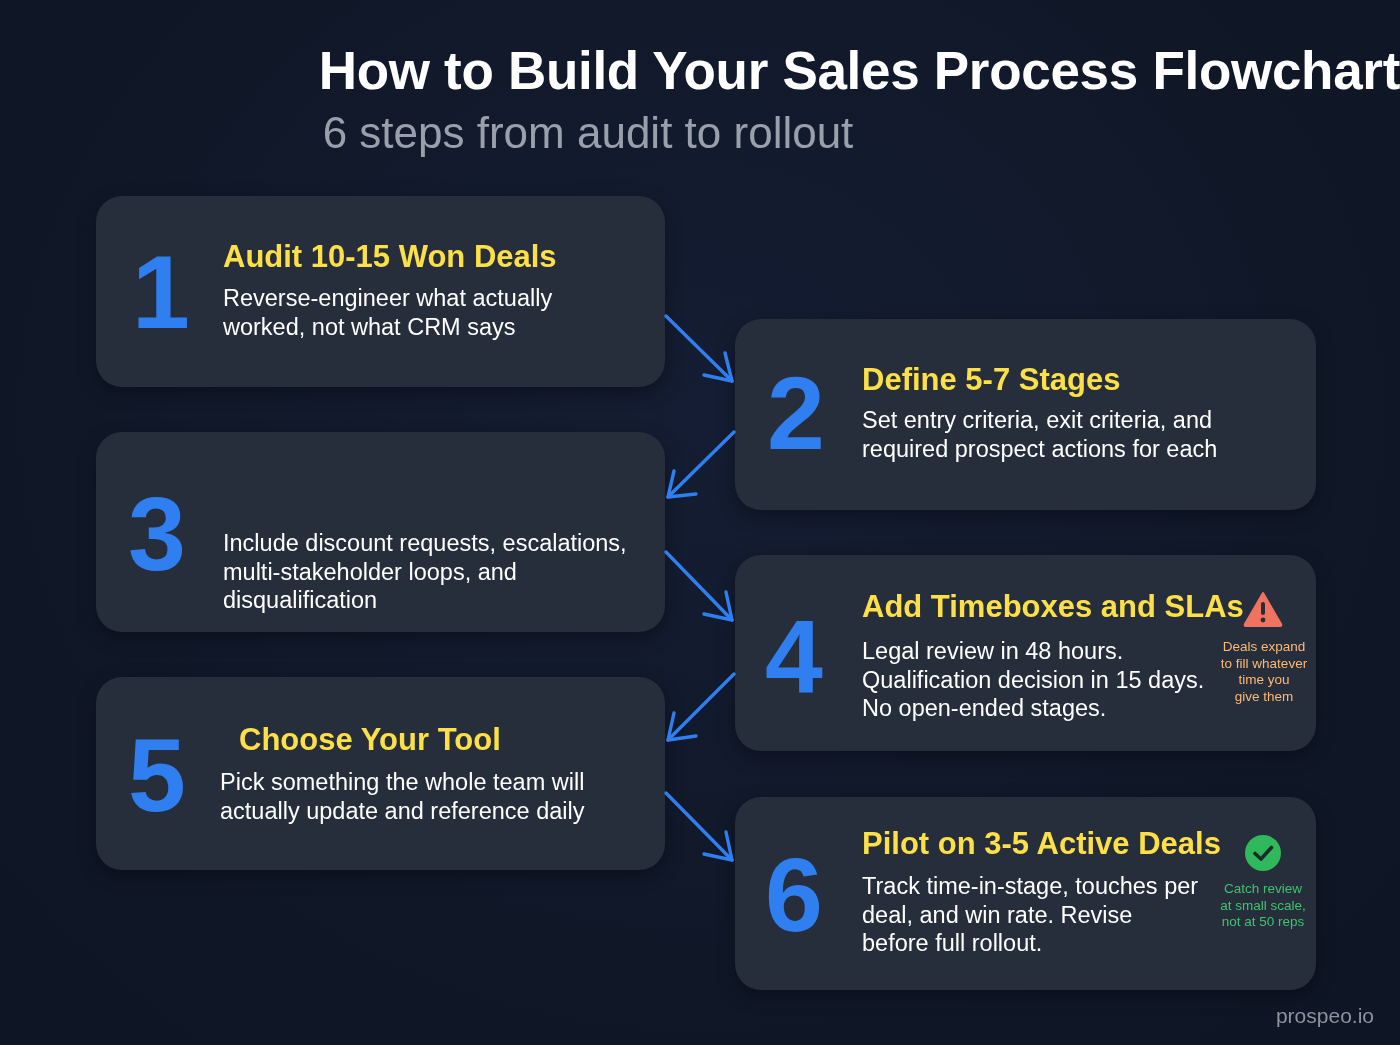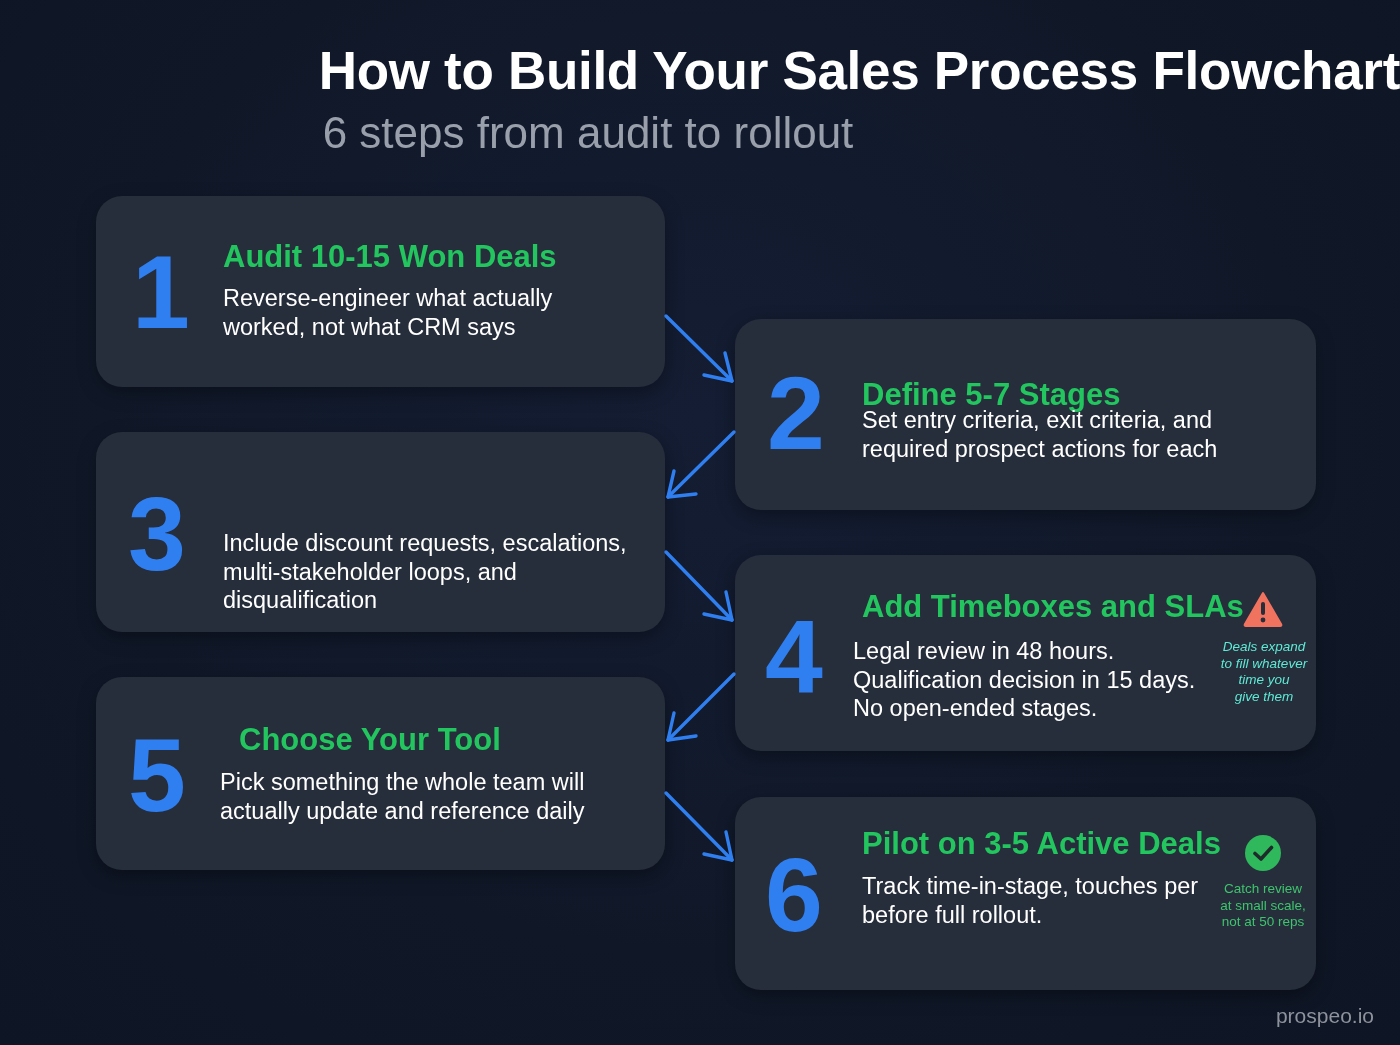--- a/index.html
+++ b/index.html
@@ -46,36 +46,36 @@
       position: absolute;
       color: #2f7ff0;
       font-weight: bold;
       font-size: 104px;
       line-height: 1;
     }
     .card-title {
       position: absolute;
       font-size: 31px;
       font-weight: bold;
-      color: #22c55e;
+      color: #fde047;
       line-height: 38px;
     }
     .card-desc {
       position: absolute;
       font-size: 23.5px;
       color: #ffffff;
       line-height: 28.5px;
     }
     .note {
       position: absolute;
       text-align: center;
       font-size: 13.5px;
       line-height: 16.5px;
     }
-    .note.warn { color: #5eead4; font-style: italic; }
+    .note.warn { color: #fdba74; }
     .note.ok { color: #3ec46d; }
     .arrows {
       position: absolute;
       left: 0;
       top: 0;
       width: 1400px;
       height: 1045px;
       pointer-events: none;
     }
     .watermark {
@@ -99,40 +99,40 @@
   <div class="num" style="left:36px; top:44px;">1</div>
   <div class="card-title" style="left:127px; top:42px;">Audit 10-15 Won Deals</div>
   <div class="card-desc" style="left:127px; top:88px;">
     <div>Reverse-engineer what actually</div>
     <div>worked, not what CRM says</div>
   </div>
 </div>
 
 <div class="card" style="left:735px; top:319px; width:581px; height:191px;">
   <div class="num" style="left:32px; top:42px;">2</div>
-  <div class="card-title" style="left:127px; top:42px;margin-top:15px;">Define 5-7 Stages</div>
+  <div class="card-title" style="left:127px; top:42px;">Define 5-7 Stages</div>
   <div class="card-desc" style="left:127px; top:87px;">
     <div>Set entry criteria, exit criteria, and</div>
     <div>required prospect actions for each</div>
   </div>
 </div>
 
 <div class="card" style="left:96px; top:432px; width:569px; height:200px;">
   <div class="num" style="left:32px; top:50px;">3</div>
   <div class="card-desc" style="left:127px; top:97px;">
     <div>Include discount requests, escalations,</div>
     <div>multi-stakeholder loops, and</div>
     <div>disqualification</div>
   </div>
 </div>
 
 <div class="card" style="left:735px; top:555px; width:581px; height:196px;">
   <div class="num" style="left:30px; top:50px;">4</div>
   <div class="card-title" style="left:127px; top:33px;">Add Timeboxes and SLAs</div>
-  <div class="card-desc" style="left:118px; top:82px;">
+  <div class="card-desc" style="left:127px; top:82px;">
     <div>Legal review in 48 hours.</div>
     <div>Qualification decision in 15 days.</div>
     <div>No open-ended stages.</div>
   </div>
   <svg class="icon" style="left:508px; top:36px;" width="40" height="36" viewBox="0 0 40 36">
     <path d="M20 2 L38 33 Q39 35 37 35 L3 35 Q1 35 2 33 Z" fill="#f0735f" stroke="#f0735f" stroke-width="2" stroke-linejoin="round"></path>
     <rect x="18" y="11" width="4" height="13" rx="2" fill="#262d3b"></rect>
     <circle cx="20" cy="29" r="2.4" fill="#262d3b"></circle>
   </svg>
   <div class="note warn" style="left:474px; top:84px; width:110px;">
@@ -150,20 +150,21 @@
     <div>Pick something the whole team will</div>
     <div>actually update and reference daily</div>
   </div>
 </div>
 
 <div class="card" style="left:735px; top:797px; width:581px; height:193px;">
   <div class="num" style="left:30px; top:46px;">6</div>
   <div class="card-title" style="left:127px; top:28px;">Pilot on 3-5 Active Deals</div>
   <div class="card-desc" style="left:127px; top:75px;">
     <div>Track time-in-stage, touches per</div>
+    <div>deal, and win rate. Revise</div>
     <div>before full rollout.</div>
   </div>
   <svg class="icon" style="left:509px; top:37px;" width="38" height="38" viewBox="0 0 38 38">
     <circle cx="19" cy="19" r="18" fill="#2fb85c"></circle>
     <path d="M11 19.5 L17 25 L27.5 13.5" fill="none" stroke="#1f2a2a" stroke-width="3.6" stroke-linecap="round" stroke-linejoin="round"></path>
   </svg>
   <div class="note ok" style="left:476px; top:84px; width:104px;">
     <div>Catch review</div>
     <div>at small scale,</div>
     <div>not at 50 reps</div>

